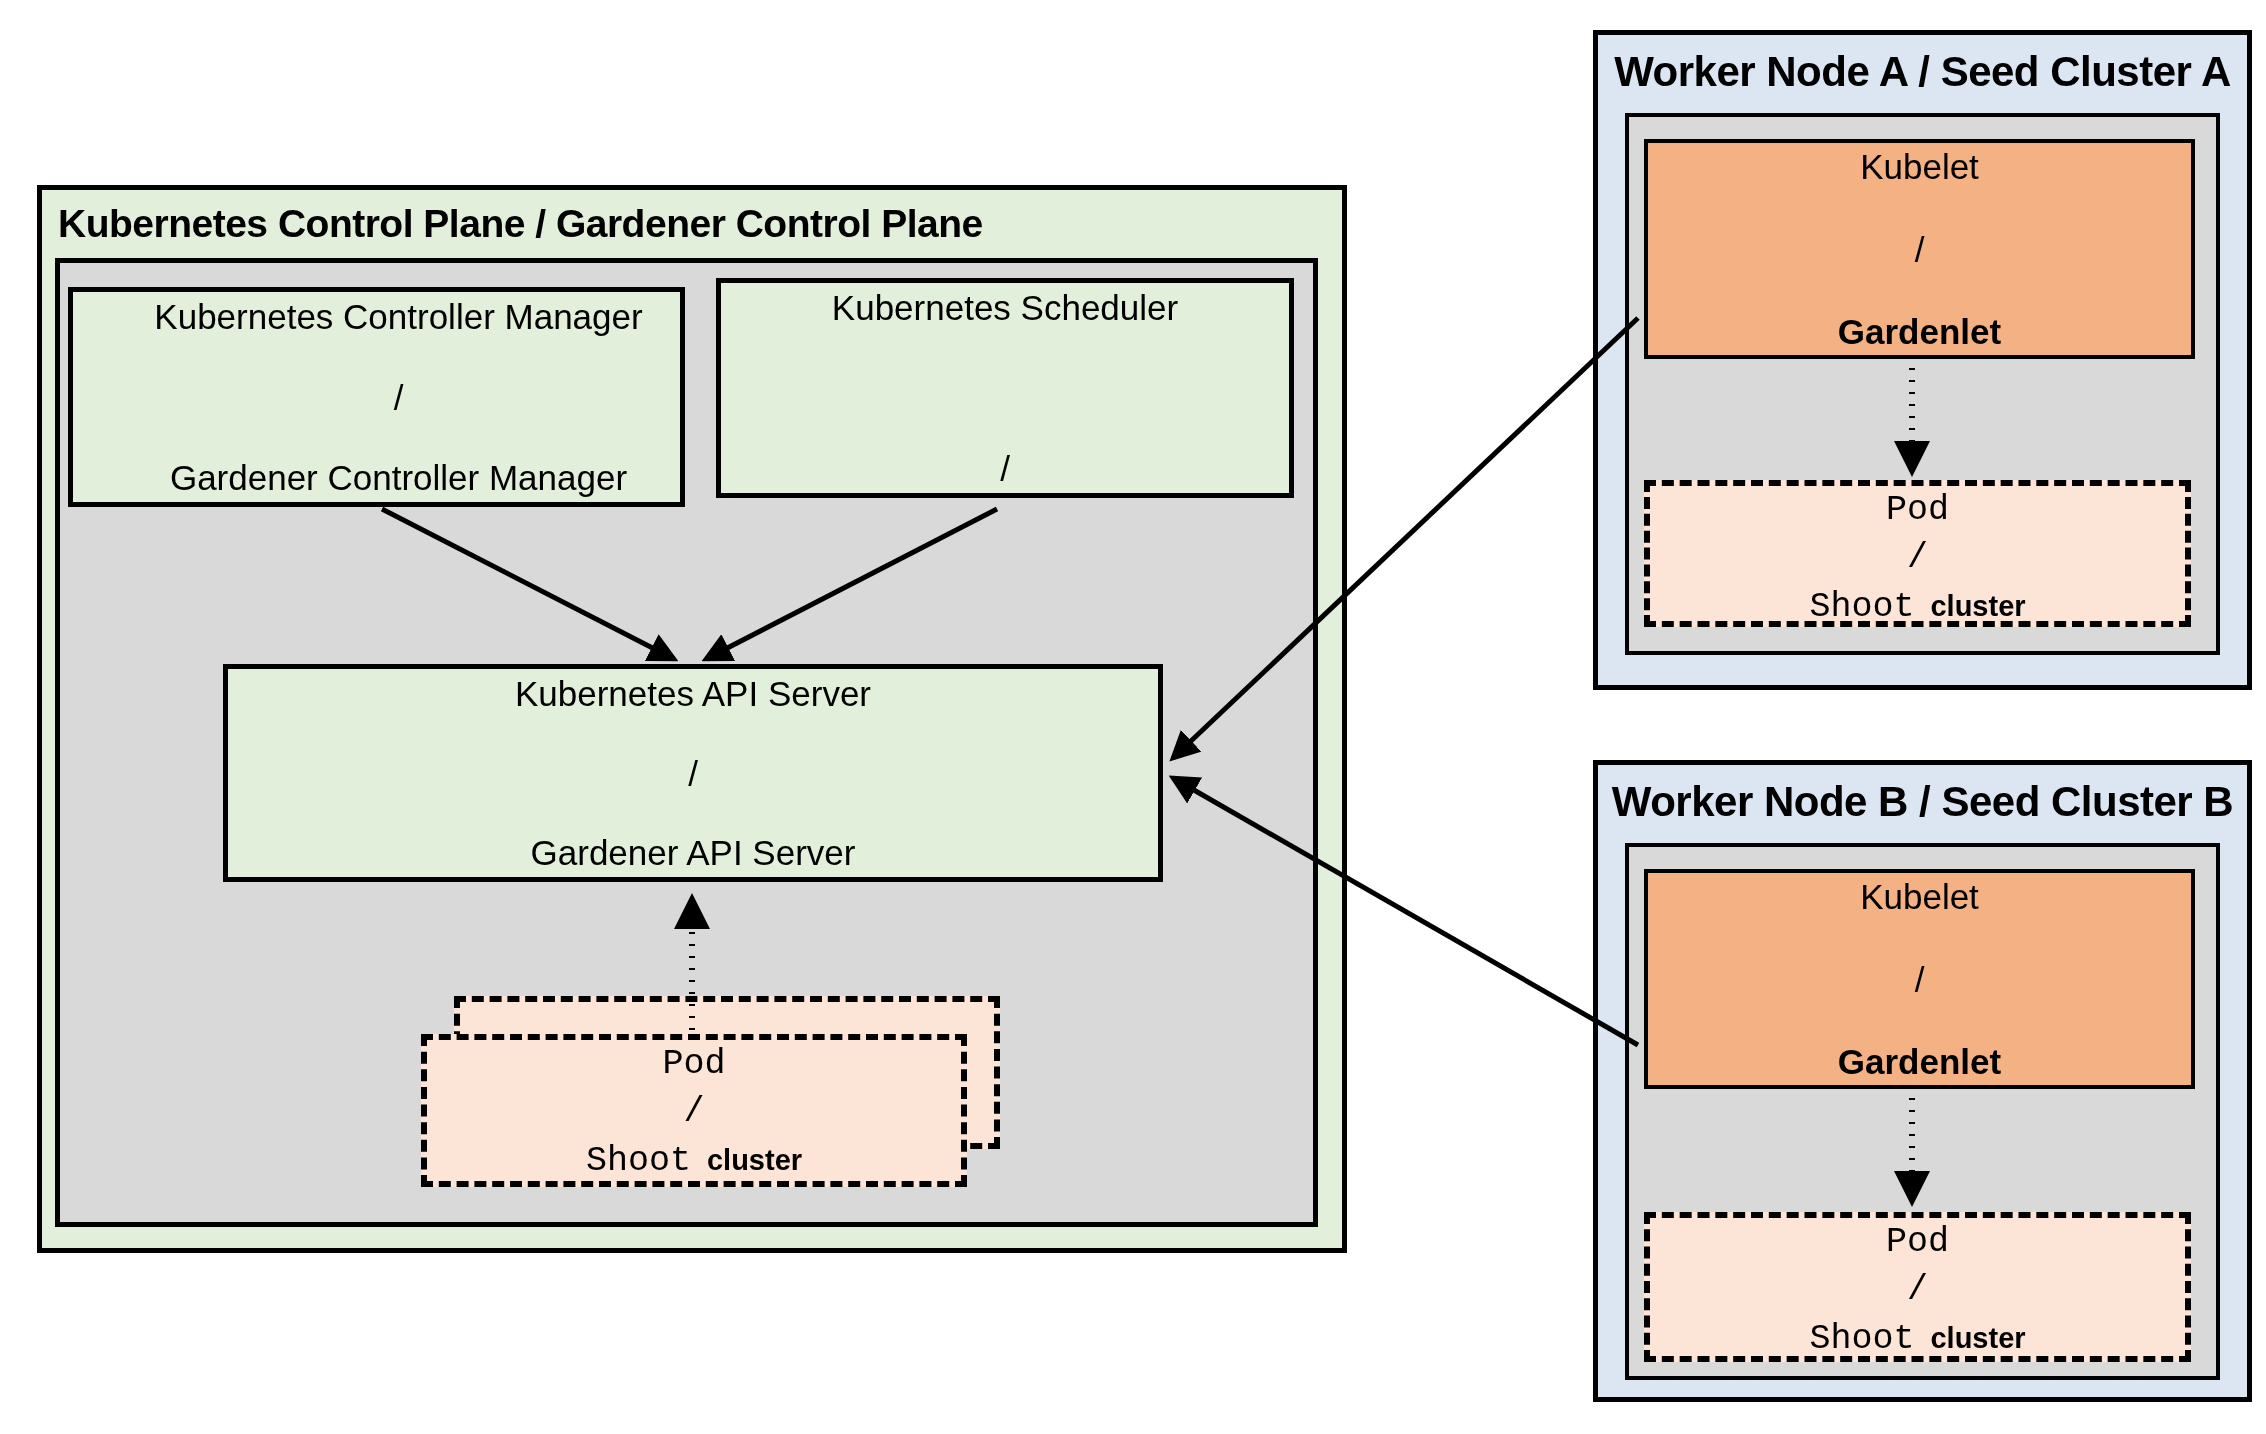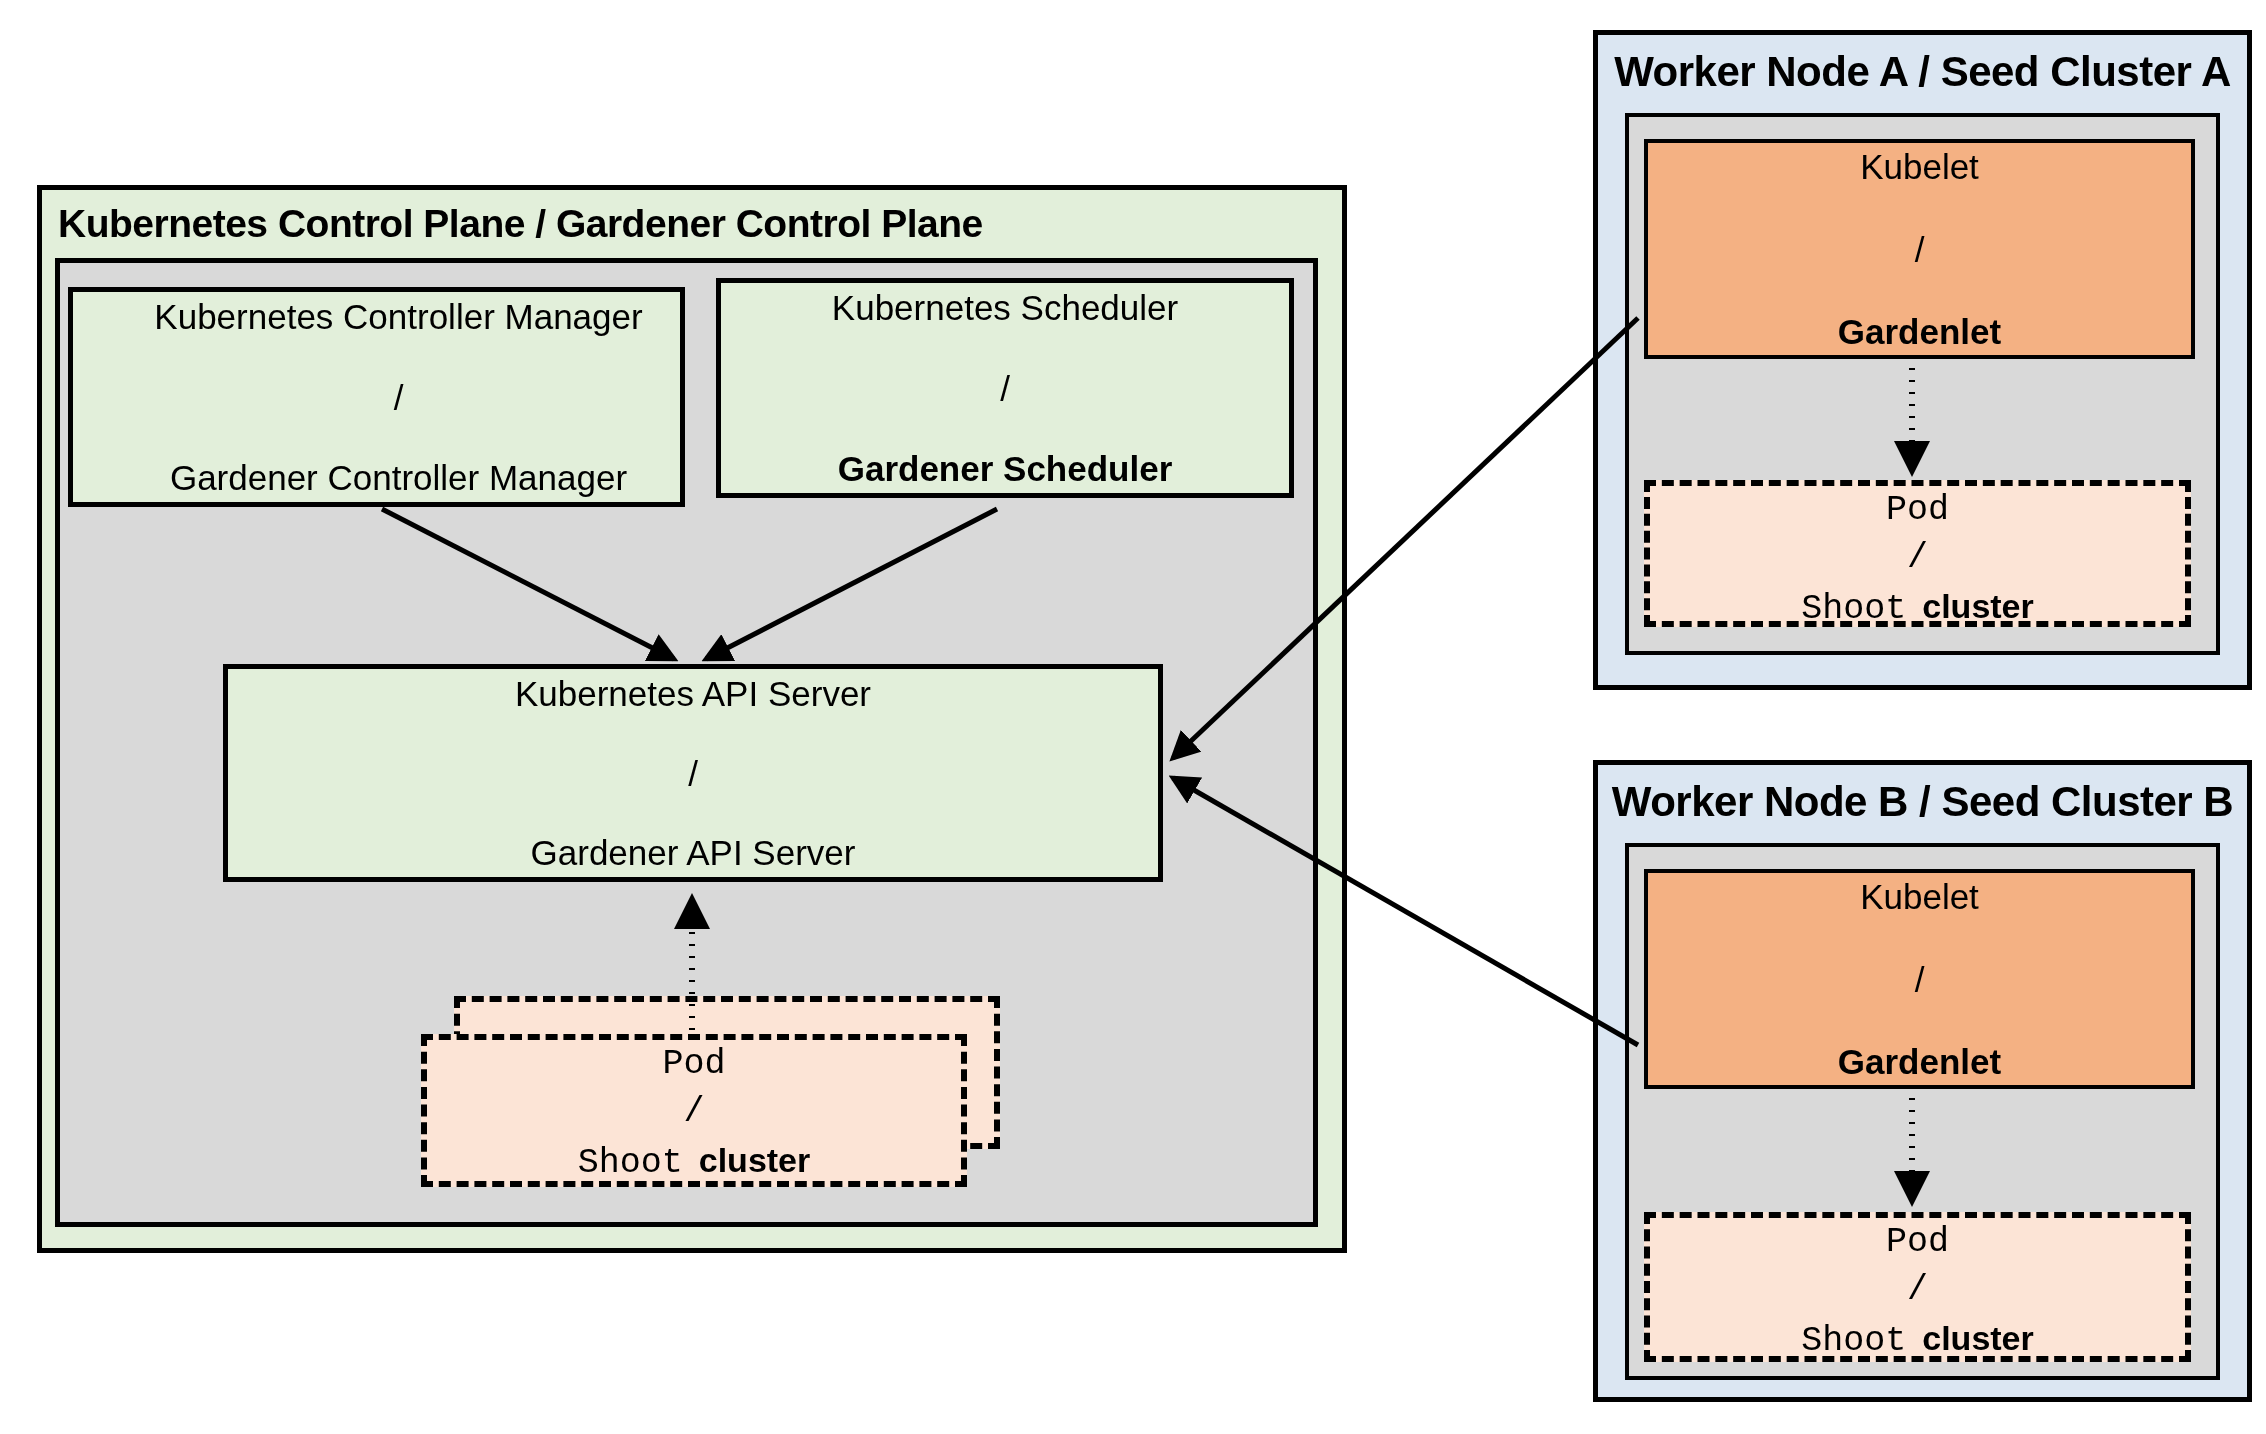--- a/index.html
+++ b/index.html
@@ -39,21 +39,21 @@
   .pod-b{left:1644px;top:1212px;width:547px;height:150px;}
 
   
   .stack{display:flex;flex-direction:column;align-items:center;justify-content:space-between;
          width:100%;height:100%;text-align:center;}
   .gbox .l, .kub .l{font-size:35px;line-height:49px;}
   .kub .l{line-height:47px;}
   .bold{font-weight:700;}
   .pod .l{font-family:"Liberation Mono","DejaVu Sans Mono",monospace;font-size:35px;line-height:48px;}
   .pod .mix{display:flex;align-items:baseline;}
-  .pod .suffix{font-family:"Liberation Sans",sans-serif;font-weight:700;font-size:34px;margin-left:16px;}
+  .pod .suffix{font-family:"Liberation Sans",sans-serif;font-weight:700;font-size:29px;margin-left:16px;}
 
   
   svg.arrows{position:absolute;left:0;top:0;z-index:20;pointer-events:none;}
   .solid {stroke:var(--c-line,#000);stroke-width:5;fill:none;}
   .dotted{stroke:var(--c-line,#000);stroke-width:6;stroke-dasharray:2 10;fill:none;}
   marker path{fill:var(--c-line,#000);}
 </style>
 </head>
 <body>
 
@@ -68,21 +68,20 @@
       <div class="l">Kubernetes Controller Manager</div>
       <div class="l">/</div>
       <div class="l">Gardener Controller Manager</div>
     </div>
   </div>
 
   <div class="abs gbox sched-box">
     <div class="stack">
       <div class="l">Kubernetes Scheduler</div>
       <div class="l">/</div>
-      <div class="l bold">Gardener Scheduler</div>
     </div>
   </div>
 
   <div class="abs gbox api-box">
     <div class="stack">
       <div class="l">Kubernetes API Server</div>
       <div class="l">/</div>
       <div class="l">Gardener API Server</div>
     </div>
   </div>

